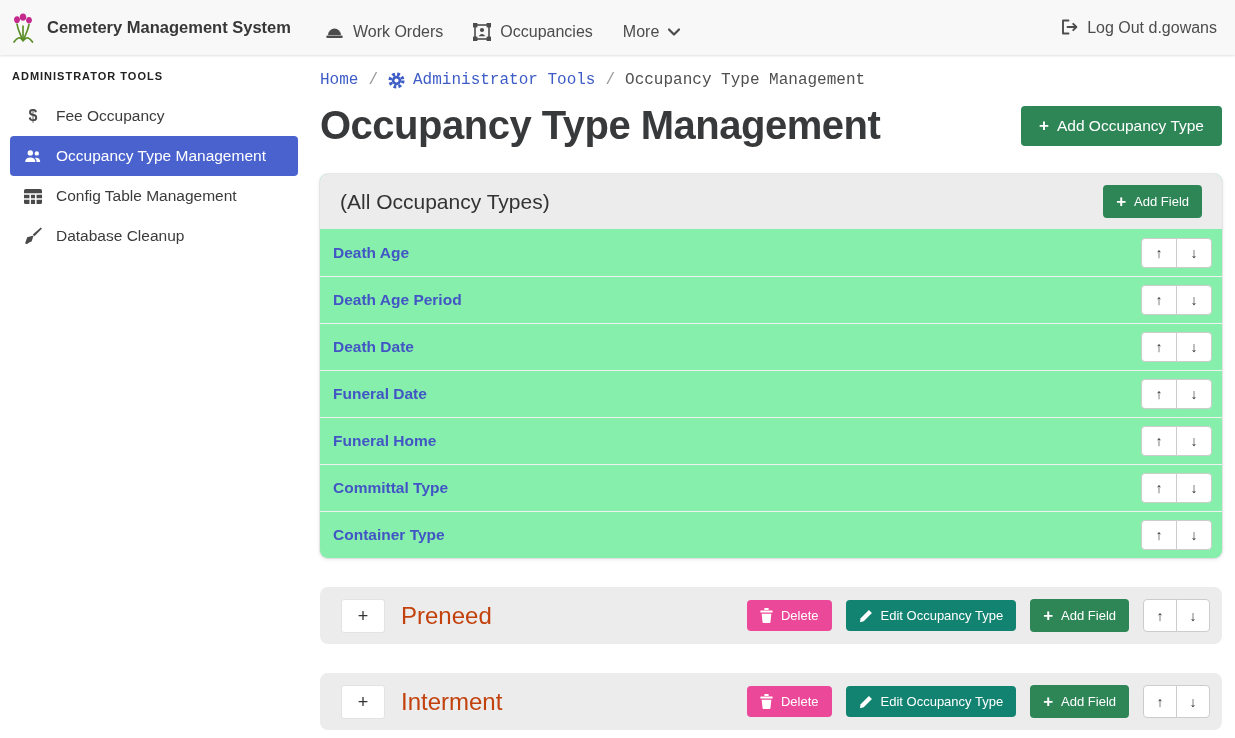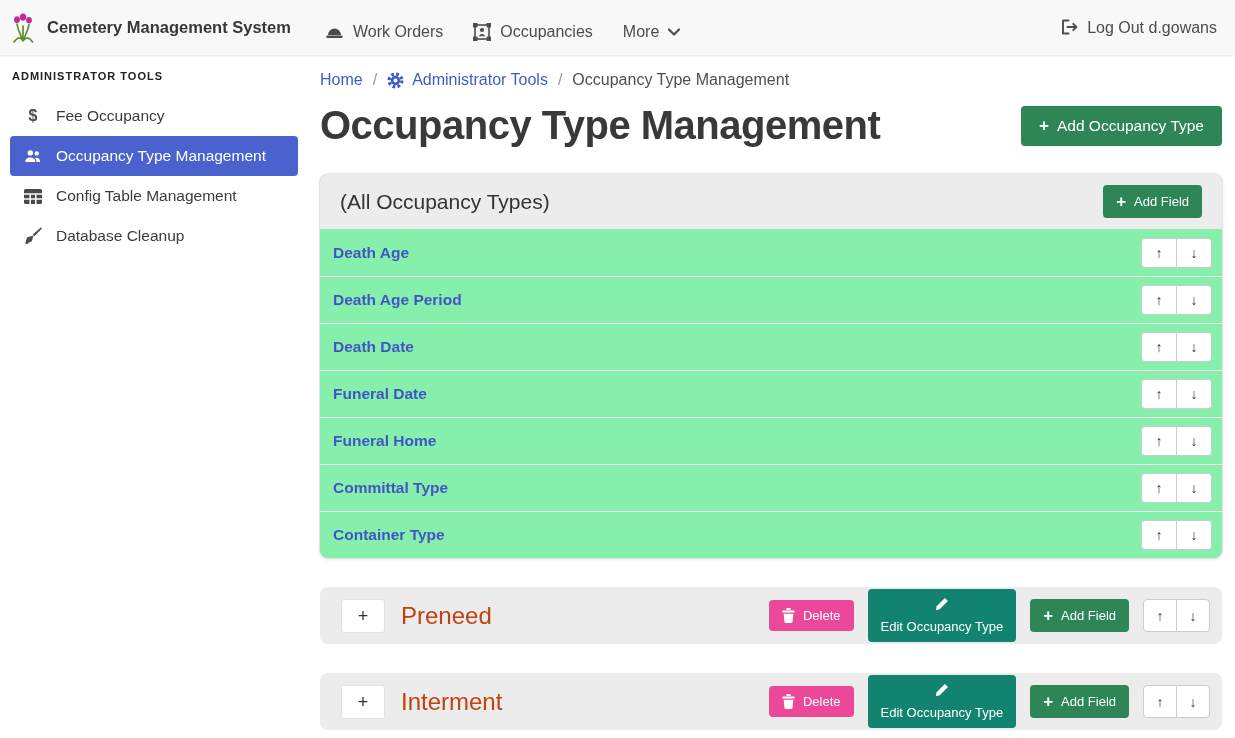--- a/index.html
+++ b/index.html
@@ -29,33 +29,33 @@
     padding-left:22px; font-size:15.5px; color:#3b3b3b; }
   .side-item .sicon { width:22px; display:flex; justify-content:center; color:#4a4a4a; }
   .side-item.active { background:#4a62ce; color:#fff; border-radius:4px;
     margin:0 12px 0 10px; padding-left:12px; }
   .side-item.active .sicon { color:#fff; }
   .dollar-glyph { font-size:16px; font-weight:bold; }
 
   .content { flex:1; padding:8px 13px 0 10px; }
 
   
-  .breadcrumb { display:flex; align-items:center; gap:10px; font-size:16px; margin:8px 0 0; }
+  .breadcrumb { display:flex; align-items:center; gap:10px; font-size:16px; margin:8px 0 0;font-family:Liberation Mono, monospace; }
   .crumb-link { color:#3e5cc6; display:flex; align-items:center; gap:8px; }
   .crumb-sep { color:#9a9a9a; }
   .crumb-current { color:#4f4f4f; }
 
   
   .page-header { display:flex; align-items:center; justify-content:space-between; margin-top:14px; }
   .page-title { font-size:40px; font-weight:bold; color:#37393b; letter-spacing:-.5px; }
   .btn { border:none; border-radius:4px; color:#fff; display:inline-flex;
     align-items:center; gap:8px; }
   .btn .plus { font-size:17px; font-weight:bold; line-height:1; }
   .btn-green { background:#2e8657; }
-  .btn-teal { background:#128271;flex-direction:column; }
+  .btn-teal { background:#128271; }
   .btn-red { background:#ec4899; }
   .btn-lg { font-size:15.5px; padding:11px 18px; }
   .btn-sm { font-size:13px; padding:8px 13px; }
 
   
   .panel { margin-top:26px; border-radius:8px; background:#86efac;
     box-shadow:0 0 0 1px rgba(0,0,0,.06), 0 1px 4px rgba(0,0,0,.12); }
   .panel-header { background:#ececec; border-radius:8px 8px 0 0; padding:11px 20px;
     display:flex; align-items:center; justify-content:space-between; }
   .panel-title { font-size:21px; color:#333; }

